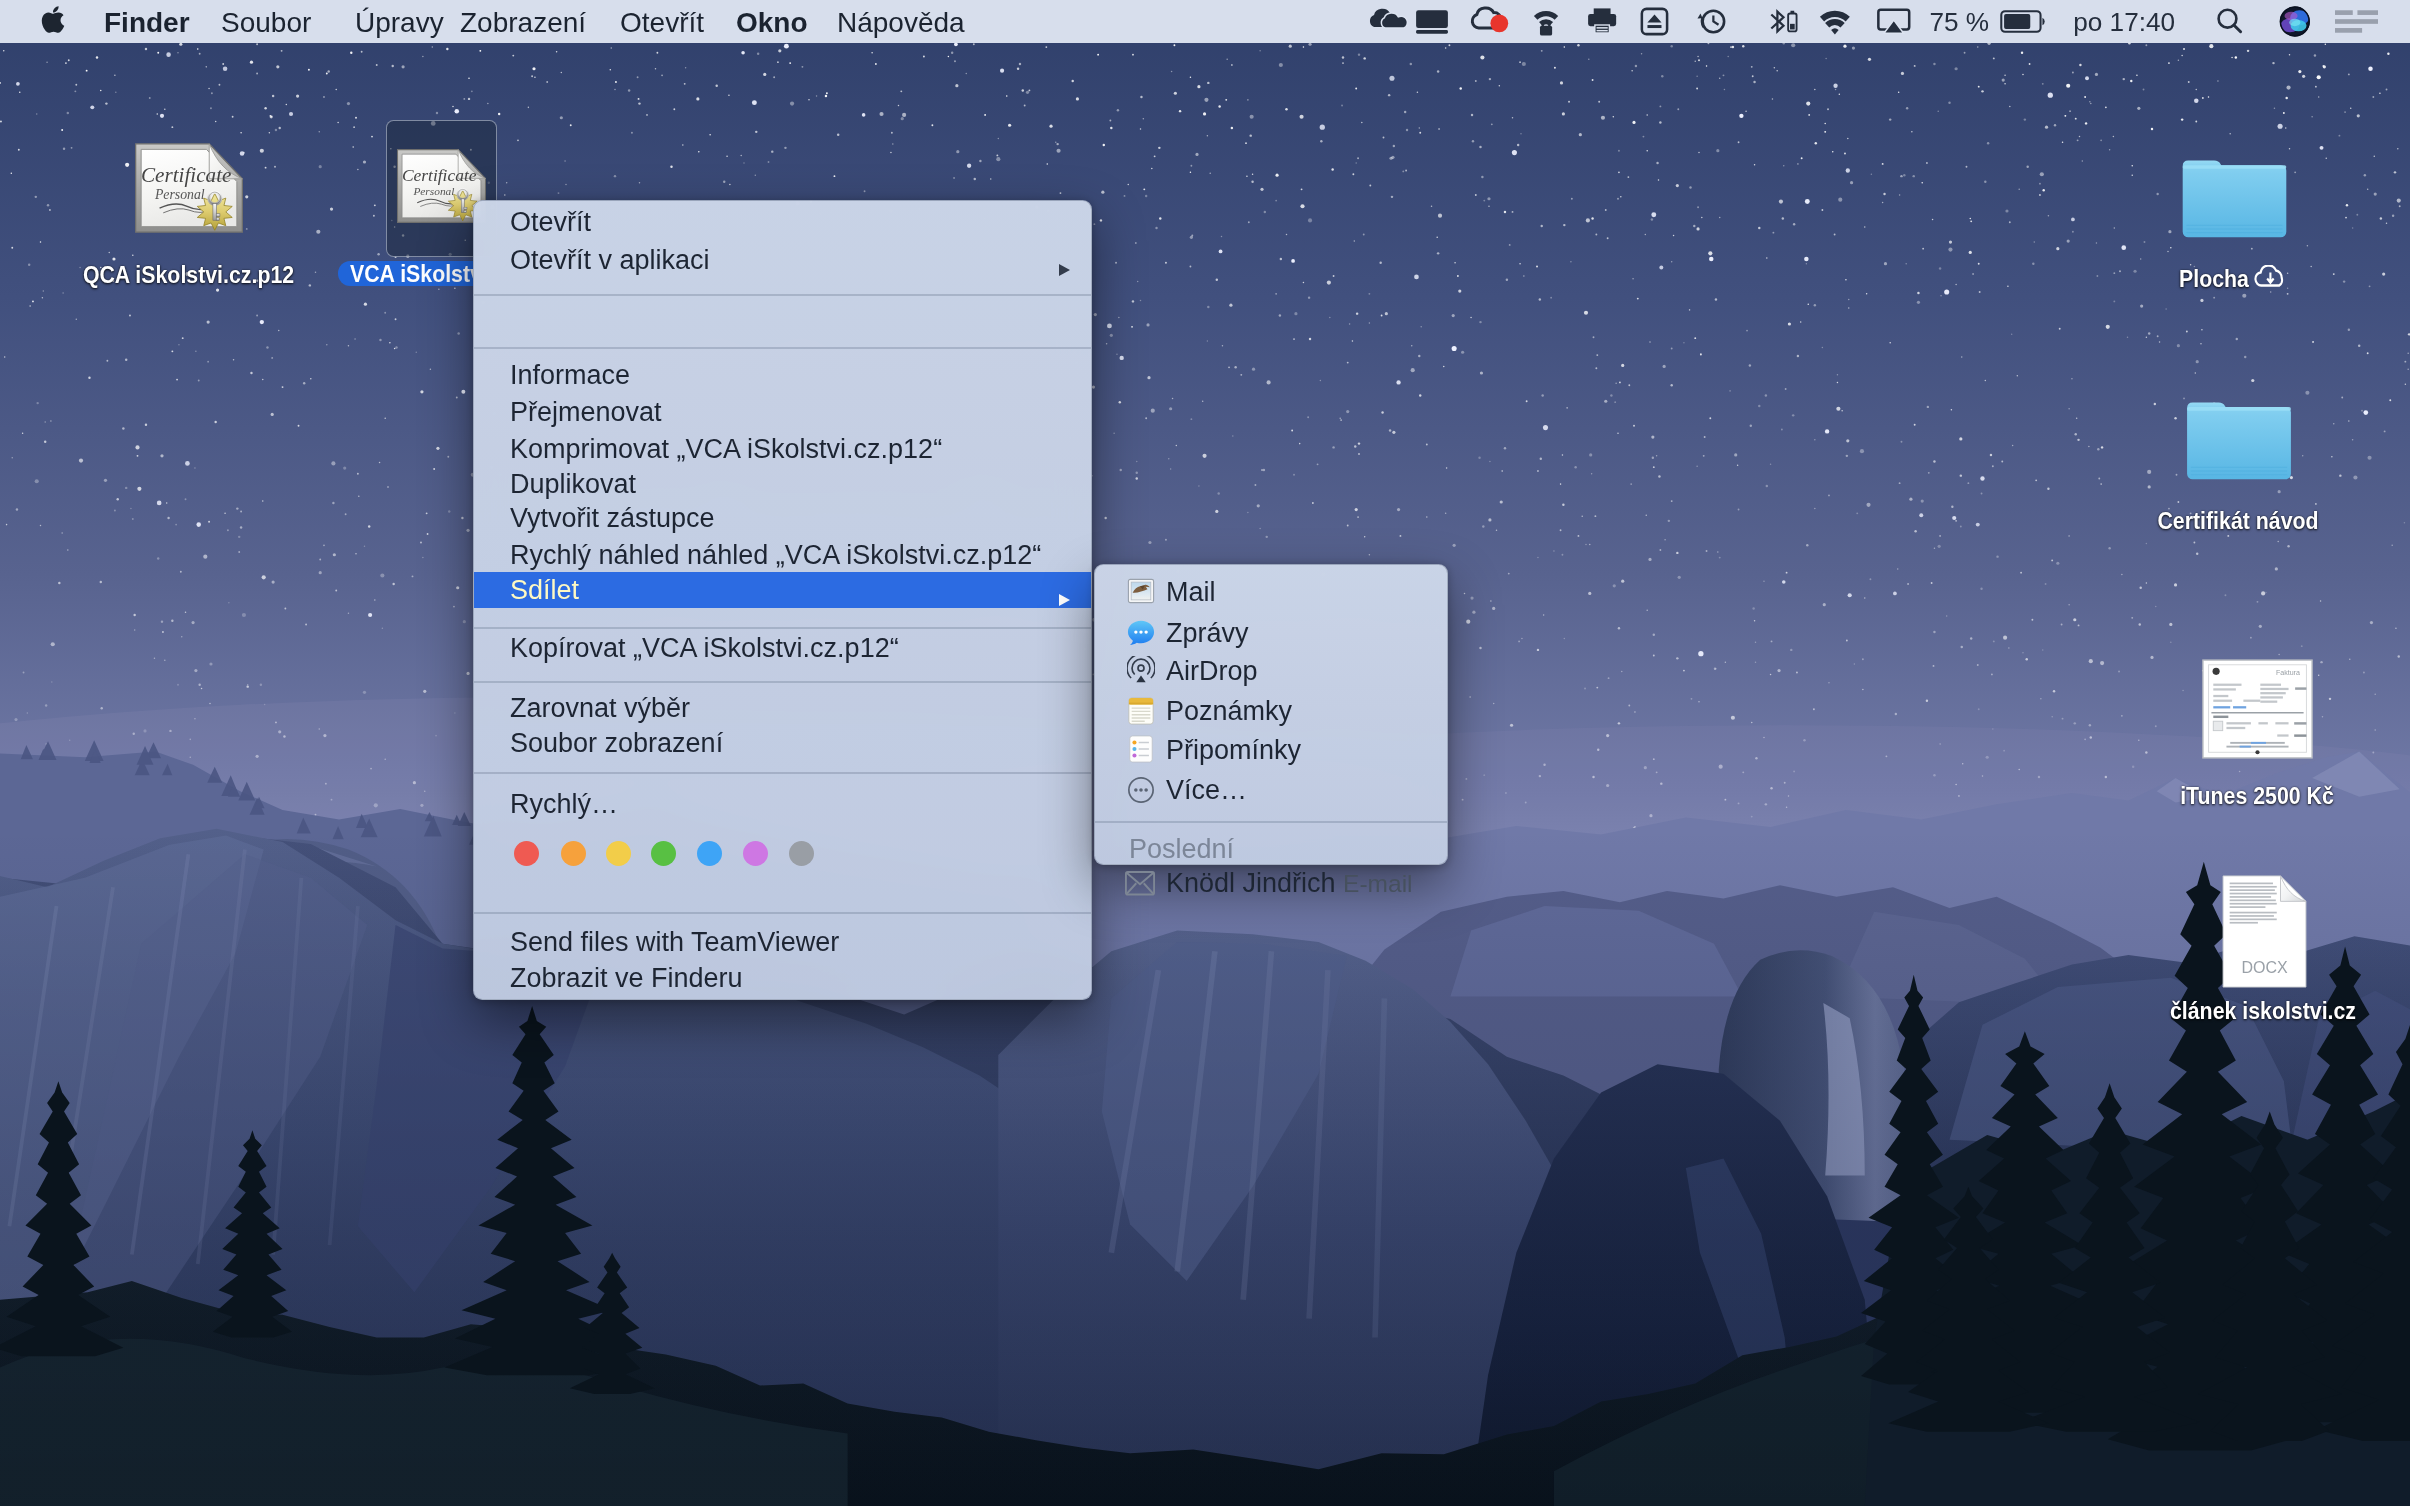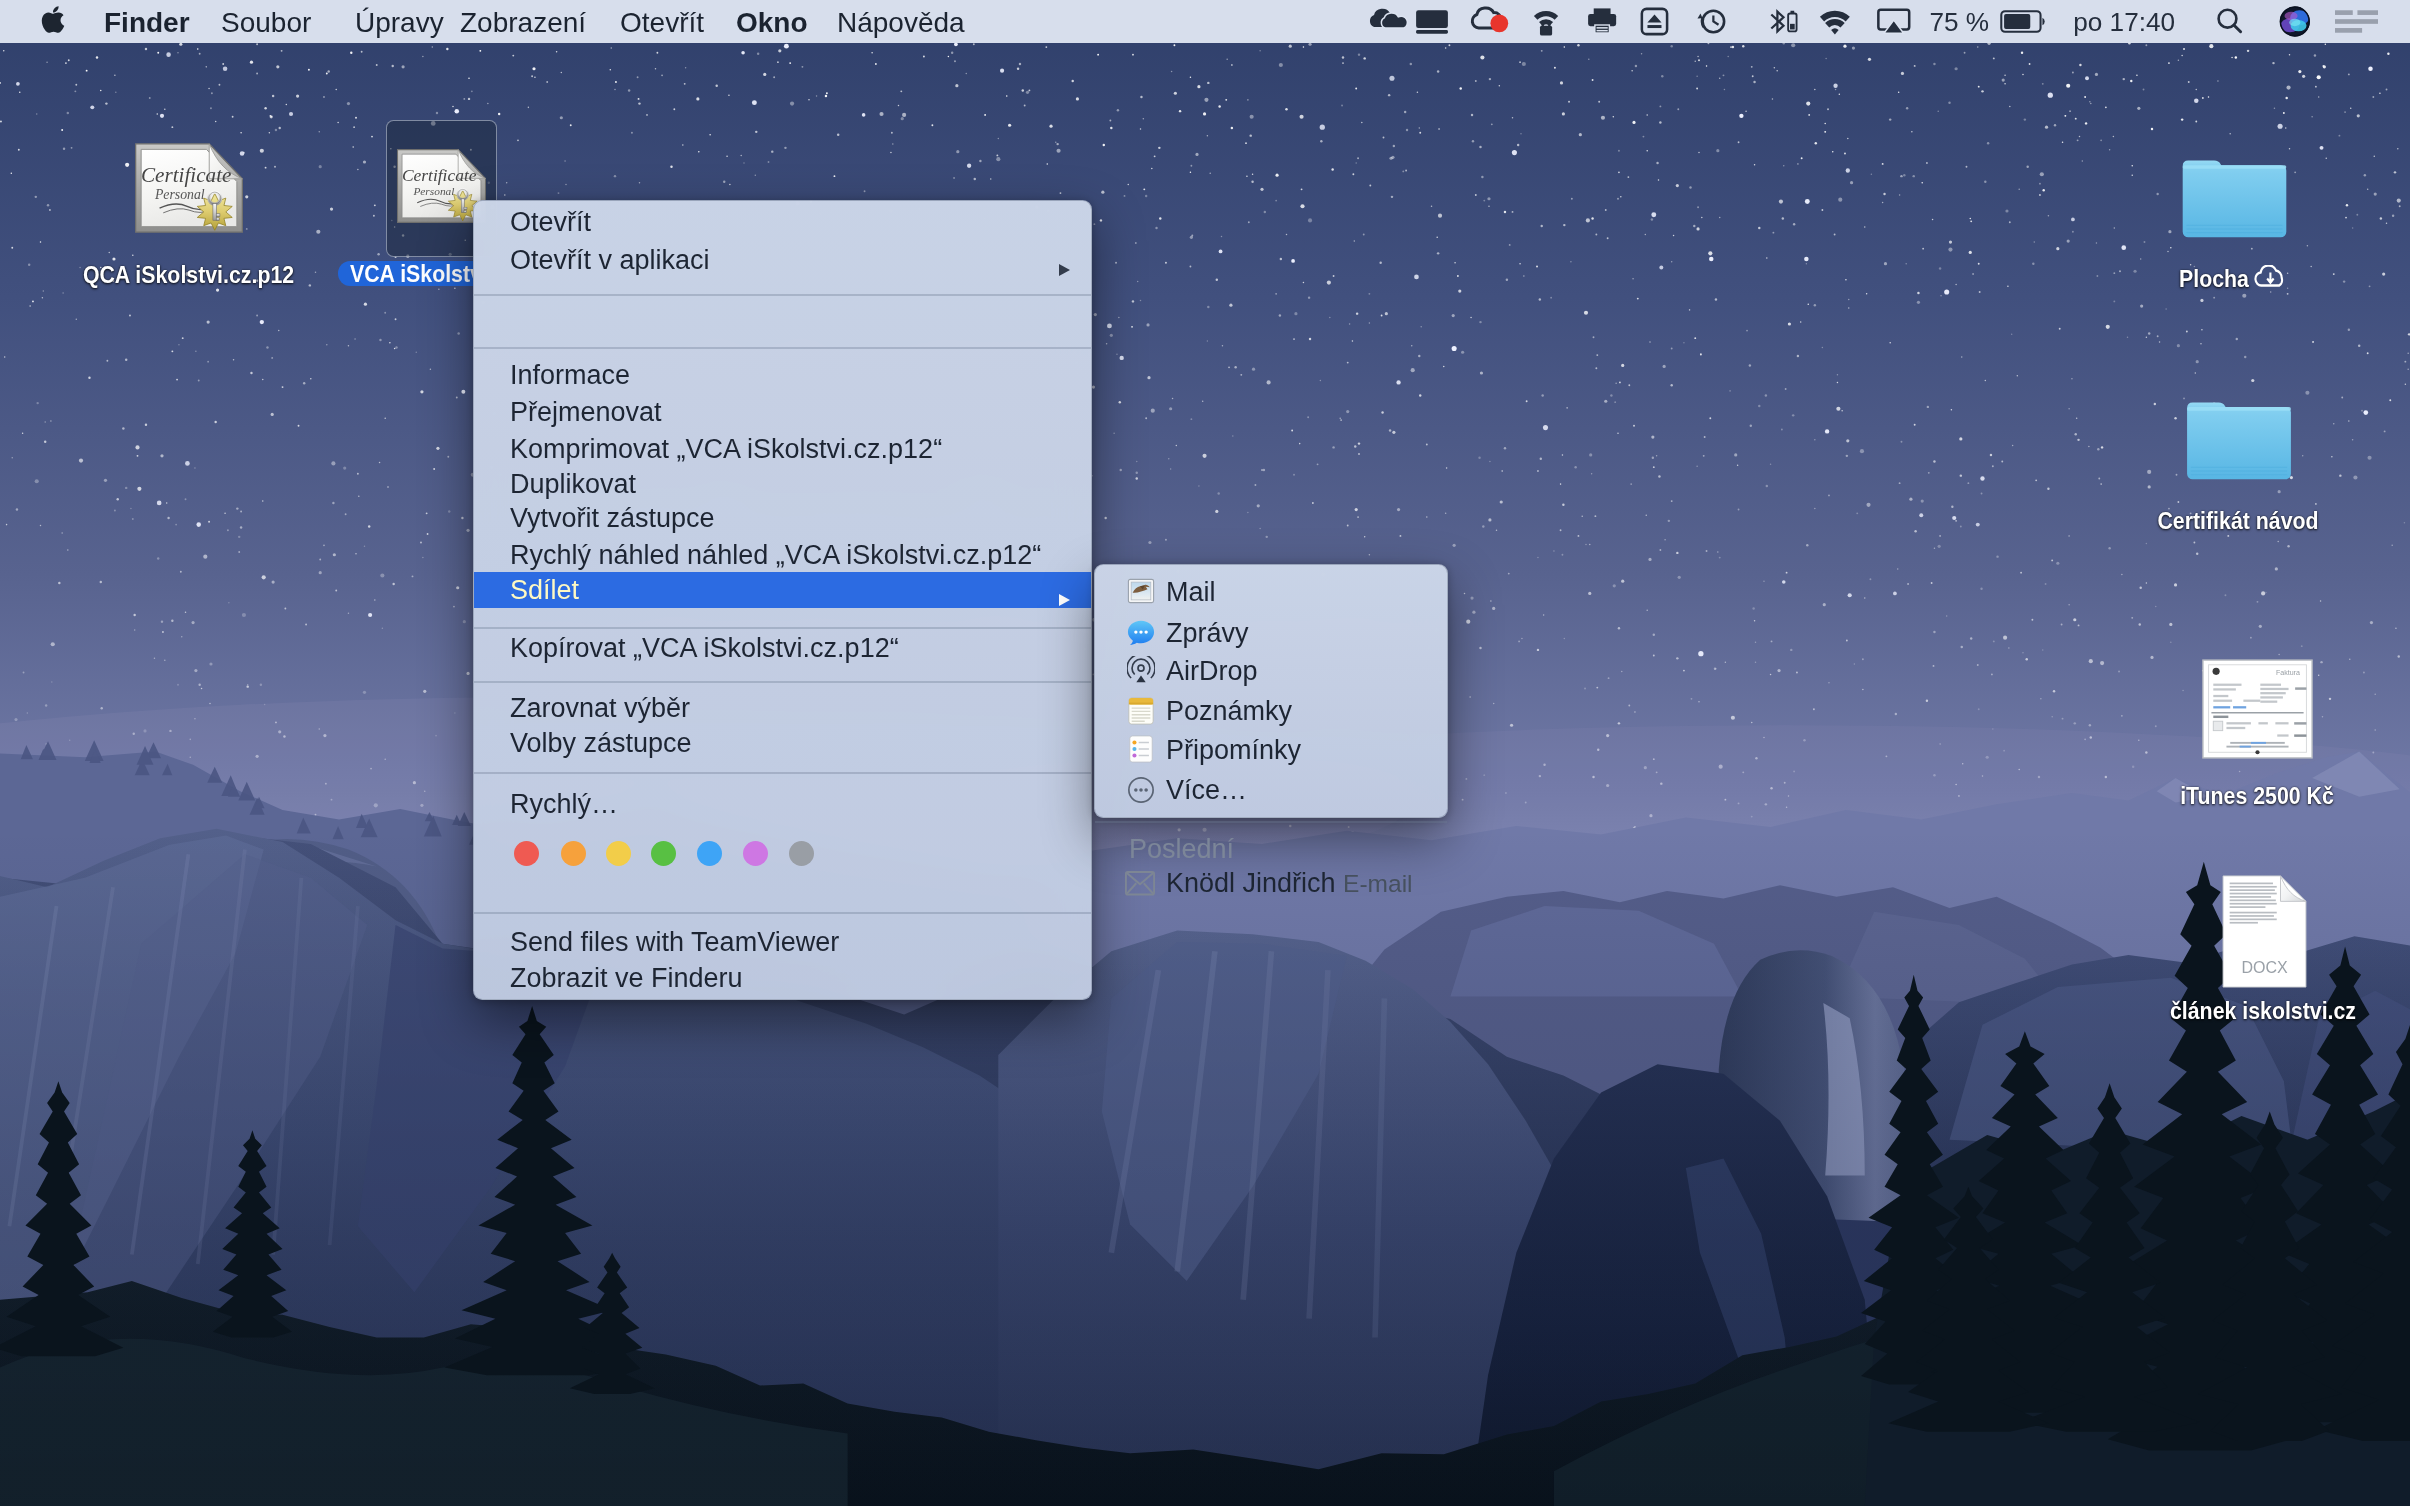--- a/index.html
+++ b/index.html
@@ -2449,37 +2449,37 @@
 <div class="mi" style="top:193px">Přejmenovat</div>
 <div class="mi" style="top:230px">Komprimovat „VCA iSkolstvi.cz.p12“</div>
 <div class="mi" style="top:265px">Duplikovat</div>
 <div class="mi" style="top:299px">Vytvořit zástupce</div>
 <div class="mi" style="top:336px">Rychlý náhled náhled „VCA iSkolstvi.cz.p12“</div>
 <div class="mi hl" style="top:371px">Sdílet<span style="position:absolute;right:21px;top:6.6px"><span style="display:inline-block;width:0;height:0;border-top:6.6px solid transparent;border-bottom:6.6px solid transparent;border-left:11.3px solid #fff"></span></span></div>
 <div class="sep" style="top:426px"></div>
 <div class="mi" style="top:429px">Kopírovat „VCA iSkolstvi.cz.p12“</div>
 <div class="sep" style="top:480px"></div>
 <div class="mi" style="top:489px">Zarovnat výběr</div>
-<div class="mi" style="top:524px">Volby zástupce</div>
+<div class="mi" style="top:524px">Soubor zobrazení</div>
 <div class="sep" style="top:571px"></div>
 <div class="mi" style="top:585px">Rychlý…</div>
 <div style="position:absolute;top:639px;left:0;height:26px;width:100%">
         <span class="dot" style="left:40px;background:#ef5a52"></span>
         <span class="dot" style="left:87px;background:#f6a13c"></span>
         <span class="dot" style="left:132px;background:#f2cd49"></span>
         <span class="dot" style="left:177px;background:#58c043"></span>
         <span class="dot" style="left:223px;background:#3ea4f6"></span>
         <span class="dot" style="left:269px;background:#ce77e3"></span>
         <span class="dot" style="left:315px;background:#999ea5"></span>
       </div>
 <div class="sep" style="top:711px"></div>
 <div class="mi" style="top:723px">Send files with TeamViewer</div>
 <div class="mi" style="top:759px">Zobrazit ve Finderu</div>
 </div>
-<div class="menu" style="left:1094px;top:564px;width:354px;height:254px">
+<div class="menu" style="left:1094px;top:564px;width:354px;height:301px">
 <div style="position:absolute;left:32px;top:12.2px;width:28px;height:28px"><svg width="28" height="28" viewBox="0 0 30 30">
           <defs>
             <linearGradient id="ml" x1="0" y1="0" x2="0" y2="1">
               <stop offset="0" stop-color="#bcd7ec"></stop>
               <stop offset="0.7" stop-color="#dfeaf2"></stop>
               <stop offset="1" stop-color="#f0f2f0"></stop>
             </linearGradient>
           </defs>
           <rect x="1.5" y="2.5" width="27" height="25" rx="2" fill="#f4f5f6" stroke="#9aa2ac" stroke-width="1.2"></rect>
           <rect x="4.5" y="5.5" width="21" height="19" fill="url(#ml)" stroke="#b2bac4" stroke-width="0.8"></rect>

